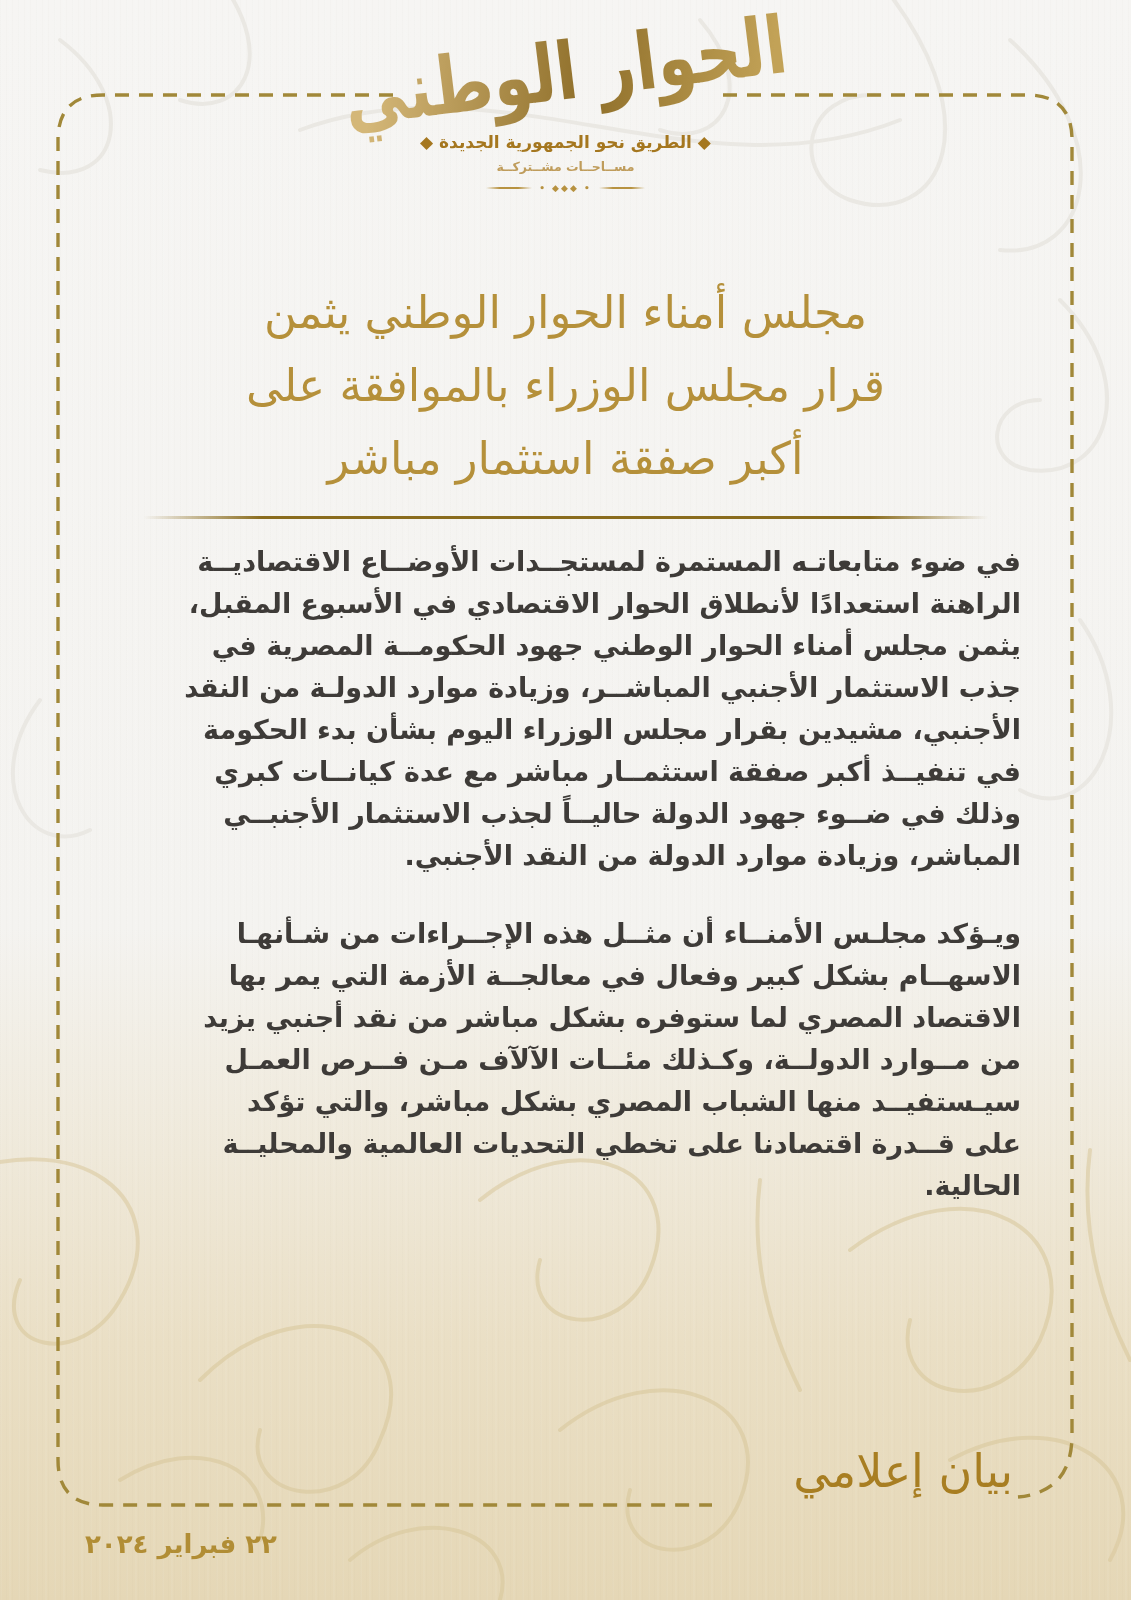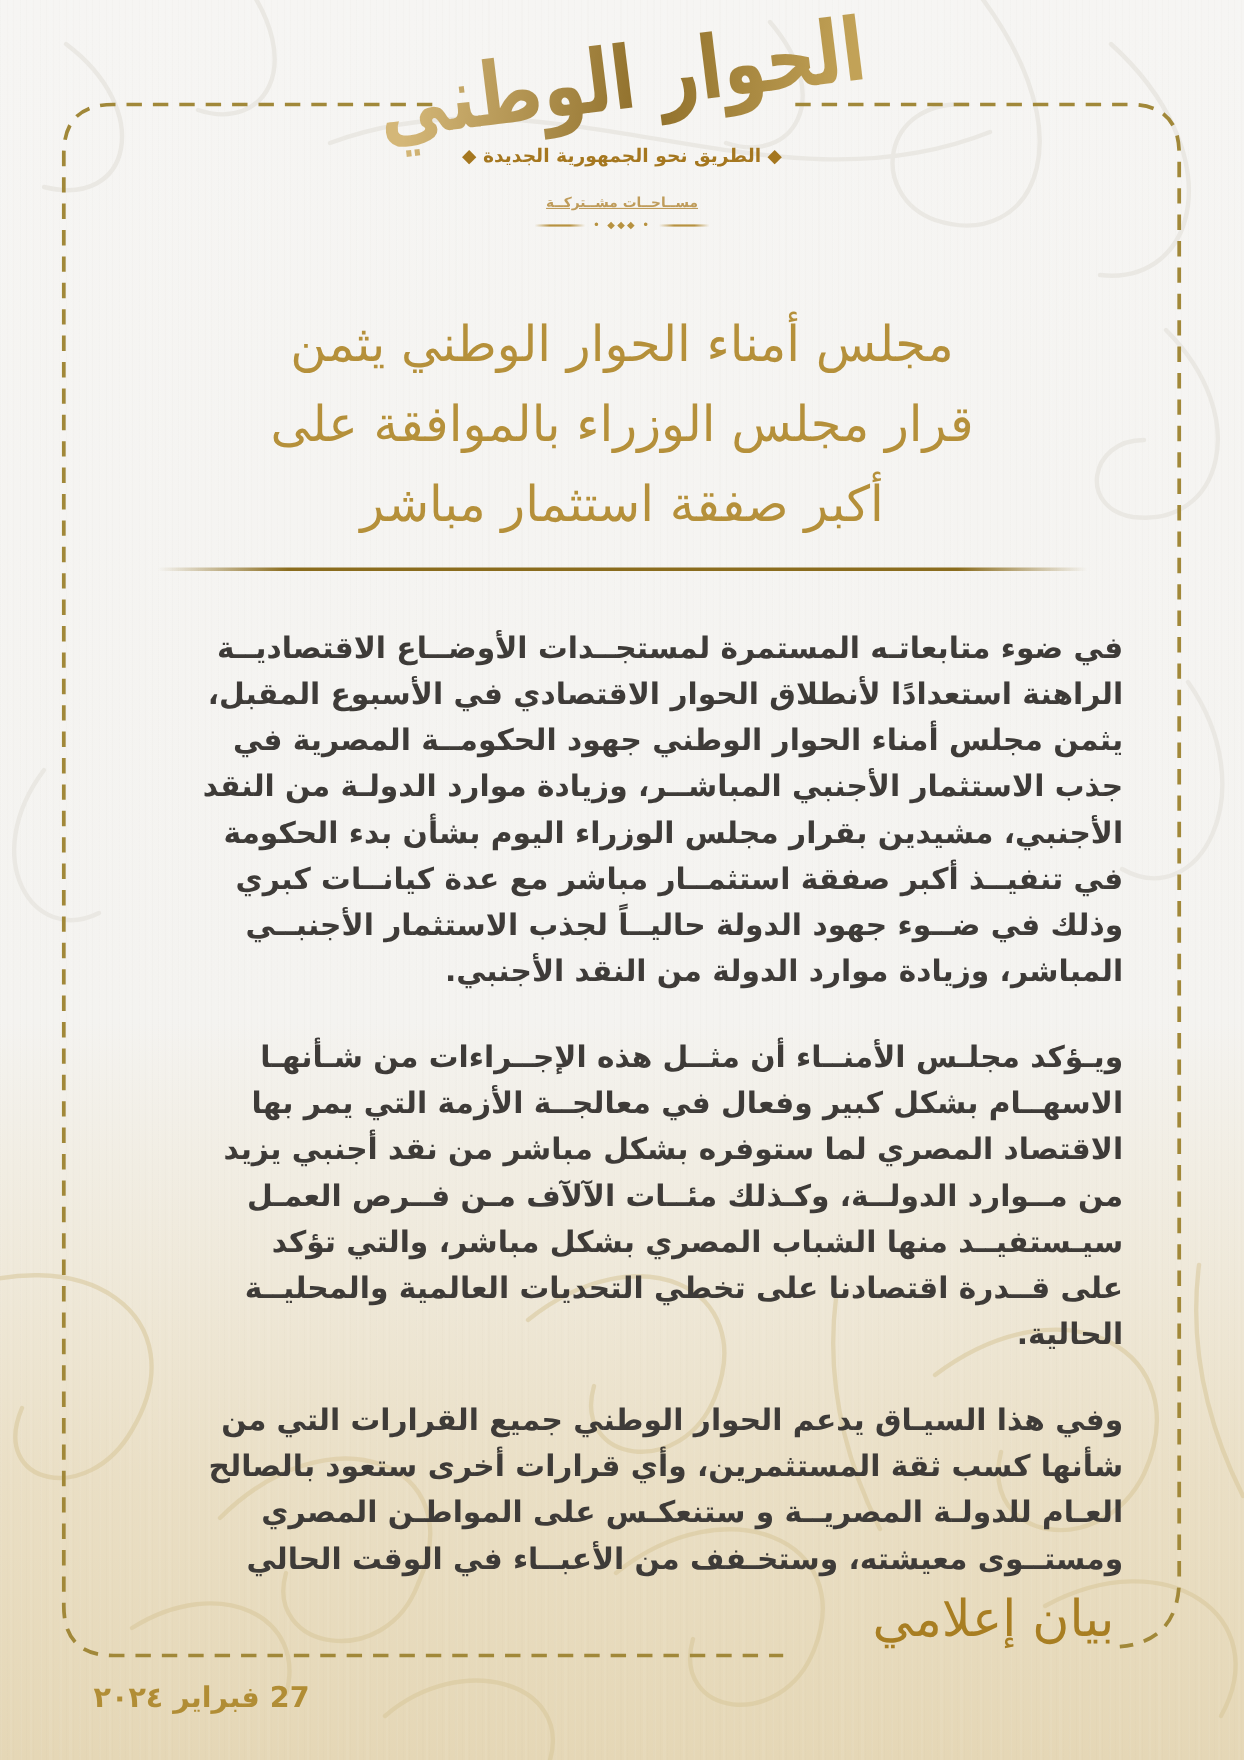--- a/index.html
+++ b/index.html
@@ -31,41 +31,41 @@
       background:linear-gradient(105deg,#d4b778 8%,#8f6f2a 55%,#c2a257 95%);
       -webkit-background-clip:text;background-clip:text;
       -webkit-text-fill-color:transparent;
     }
   }
   .logo-tagline{
     margin-top:14px;font-size:17px;font-weight:700;color:var(--gold_tagline,#a5771f);
     letter-spacing:.5px;
   }
   .logo-subtitle{
-    margin-top:24px;font-size:12.5px;font-weight:700;color:#bf9c5b;letter-spacing:2px;text-decoration:underline;
+    margin-top:7px;font-size:12.5px;font-weight:700;color:#bf9c5b;letter-spacing:2px;
   }
   .ornament{
     margin-top:9px;display:flex;align-items:center;justify-content:center;gap:7px;
     color:#b79240;font-size:9px;font-weight:700;letter-spacing:2px;
   }
   .orn-line{display:inline-block;width:46px;height:1.6px;background:linear-gradient(90deg,transparent,#b79240 30%,#b79240 70%,transparent);}
 
   .title{
     position:absolute;top:246px;left:0;right:0;z-index:3;
     text-align:center;white-space:pre-line;
     font-size:45px;line-height:73px;font-weight:400;color:var(--gold_title,#b5903a);
   }
   .separator{
     position:absolute;top:516px;left:50%;transform:translateX(-50%);
     width:845px;height:3.4px;z-index:3;
     background:linear-gradient(90deg,transparent 0%,var(--separator,#8a6c1e) 14%,var(--separator,#8a6c1e) 86%,transparent 100%);
     border-radius:2px;
   }
 
-  .content{position:absolute;top:541px;right:110px;left:104px;z-index:3;margin-top:28px;}
+  .content{position:absolute;top:541px;right:110px;left:104px;z-index:3;}
   .para{
     direction:rtl;text-align:right;white-space:pre-line;
     font-size:27px;line-height:42px;font-weight:700;color:var(--text,#3e3b38);
     margin:0 0 36px 0;
   }
 
   .statement-type{
     position:absolute;top:1444px;right:118px;z-index:4;
     font-size:46px;font-weight:400;color:var(--gold_footer,#a87e22);
   }
@@ -136,22 +136,18 @@
 في تنفيــذ أكبر صفقة استثمــار مباشر مع عدة كيانــات كبري
 وذلك في ضــوء جهود الدولة حاليــاً لجذب الاستثمار الأجنبــي
 المباشر، وزيادة موارد الدولة من النقد الأجنبي.</p>
     <p class="para">ويـؤكد مجلـس الأمنــاء أن مثــل هذه الإجــراءات من شـأنهـا
 الاسهــام بشكل كبير وفعال في معالجــة الأزمة التي يمر بها
 الاقتصاد المصري لما ستوفره بشكل مباشر من نقد أجنبي يزيد
 من مــوارد الدولــة، وكـذلك مئــات الآلآف مـن فــرص العمـل
 سيـستفيــد منها الشباب المصري بشكل مباشر، والتي تؤكد
 على قــدرة اقتصادنا على تخطي التحديات العالمية والمحليــة
 الحالية.</p>
-    <p class="para">وفي هذا السيـاق يدعم الحوار الوطني جميع القرارات التي من
-شأنها كسب ثقة المستثمرين، وأي قرارات أخرى ستعود بالصالح
-العـام للدولـة المصريــة و ستنعكـس على المواطـن المصري
-ومستــوى معيشته، وستخـفف من الأعبــاء في الوقت الحالي</p>
   </div>
 
   <div class="statement-type">بيان إعلامي</div>
-  <div class="statement-date">27 فبراير ٢٠٢٤</div>
+  <div class="statement-date">٢٢ فبراير ٢٠٢٤</div>
 
 </div>
 
 </body></html>

